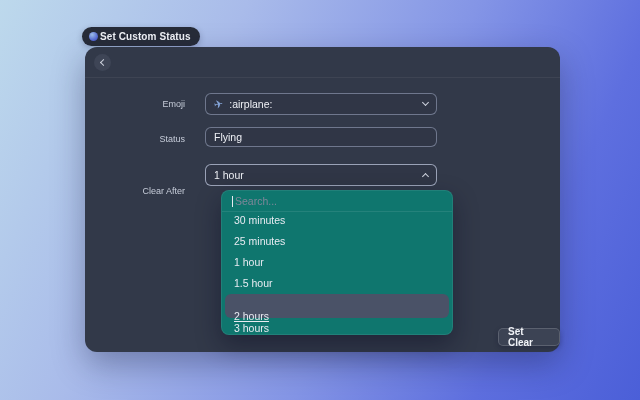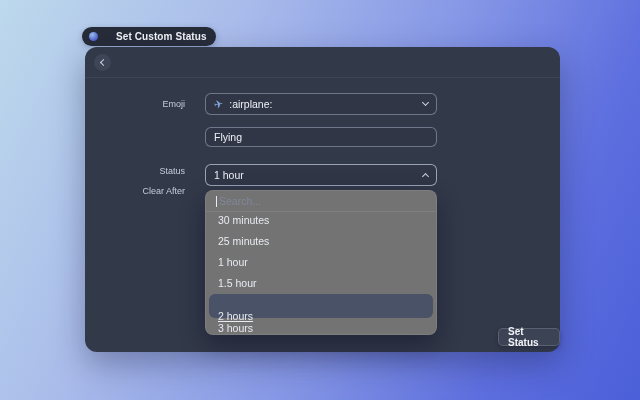--- a/index.html
+++ b/index.html
@@ -8,21 +8,21 @@
     font-family:"Liberation Sans","DejaVu Sans",sans-serif;
     overflow:hidden;
   }
   .stage {
     position:relative; width:640px; height:400px; overflow:hidden;
     background:linear-gradient(115deg,#bdd9ec 0%,#a9bbea 30%,#8495e6 58%,#5e6fdf 80%,#4b5fd8 100%);
   }
   
   .title-pill {
     position:absolute; left:82px; top:27px; height:19px;
-    display:flex; align-items:center; gap:18px; padding:0 9px 0 7px;
+    display:flex; align-items:center; gap:2px; padding:0 9px 0 7px;
     background:#272c39; border-radius:10px;
     box-shadow:0 2px 6px rgba(20,25,60,.25);
   }
   .app-icon {
     width:9px; height:9px; border-radius:50%;
     background:radial-gradient(circle at 35% 30%,#9fc0ea,#5a6fd6 60%,#3a4bb5);
   }
   .title-pill span.txt { color:#f2f4f8; font-size:10px; font-weight:bold; letter-spacing:.1px; }
 
   
@@ -57,22 +57,22 @@
   .field .spacer { flex:1; }
   .emoji-glyph { font-size:11px; color:#87a8dd; transform:rotate(-12deg); }
   .field input {
     width:100%; background:transparent; border:none; outline:none;
     color:#eef0f5; font-size:10.5px; font-family:inherit;
   }
   .field.focused { border-color:rgba(205,214,238,.68); }
 
   
   .dropdown {
-    position:absolute; left:120px; top:143px; width:232px; height:145px;
-    background:#737373; border:1px solid rgba(255,255,255,.08); border-radius:8px;
+    position:absolute; left:136px; top:143px; width:232px; height:145px;
+    background:#0f766e; border:1px solid rgba(255,255,255,.08); border-radius:8px;
     box-shadow:0 10px 24px rgba(10,14,35,.45); overflow:hidden; z-index:5;
   }
   .dd-search {
     height:21px; display:flex; align-items:center; padding:0 10px;
     border-bottom:1px solid rgba(255,255,255,.09);
   }
   .caret { width:1px; height:11px; background:#e8ebf2; margin-right:2px; }
   .dd-search input {
     flex:1; background:transparent; border:none; outline:none;
     font-size:10.5px; color:#e8ebf2; font-family:inherit;
@@ -115,21 +115,21 @@
     </div>
 
     <div class="form-label" style="top:52px;">Emoji</div>
     <div class="field" style="top:46px; height:22px;">
       <span class="emoji-glyph">✈</span>
       <span>:airplane:</span>
       <span class="spacer"></span>
       <span class="chev down"></span>
     </div>
 
-    <div class="form-label" style="top:87px;margin-top:32px;">Status</div>
+    <div class="form-label" style="top:87px;">Status</div>
     <div class="field" style="top:80px; height:20px;">
       <input type="text" value="Flying" style="">
     </div>
 
     <div class="form-label" style="top:139px;">Clear After</div>
     <div class="field focused" style="top:117px; height:22px;">
       <span>1 hour</span>
       <span class="spacer"></span>
       <span class="chev up"></span>
     </div>
@@ -143,16 +143,16 @@
 
       <div class="opt">30 minutes</div>
           <div class="opt">25 minutes</div>
           <div class="opt">1 hour</div>
           <div class="opt">1.5 hour</div>
           <div class="opt selected">2 hours</div>
           <div class="opt">3 hours</div>
         </div>
     </div>
 
-    <div class="submit-btn">Set Status</div>
+    <div class="submit-btn">Set Clear</div>
 
   </div>
 </div>
 
 </body></html>

